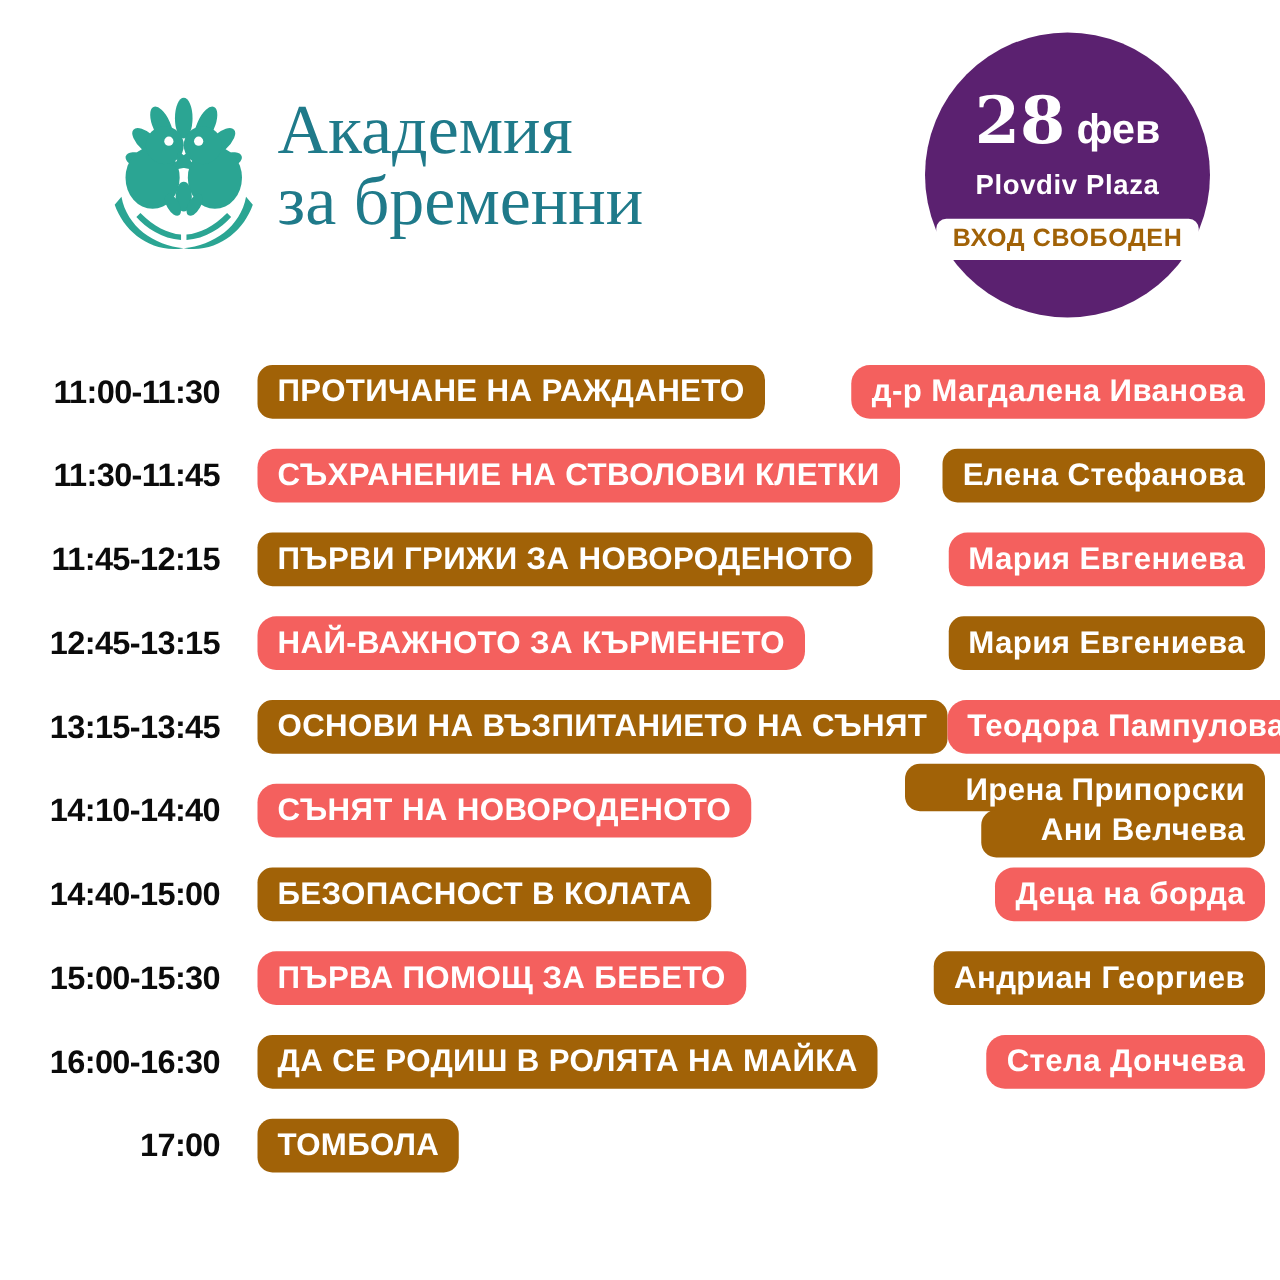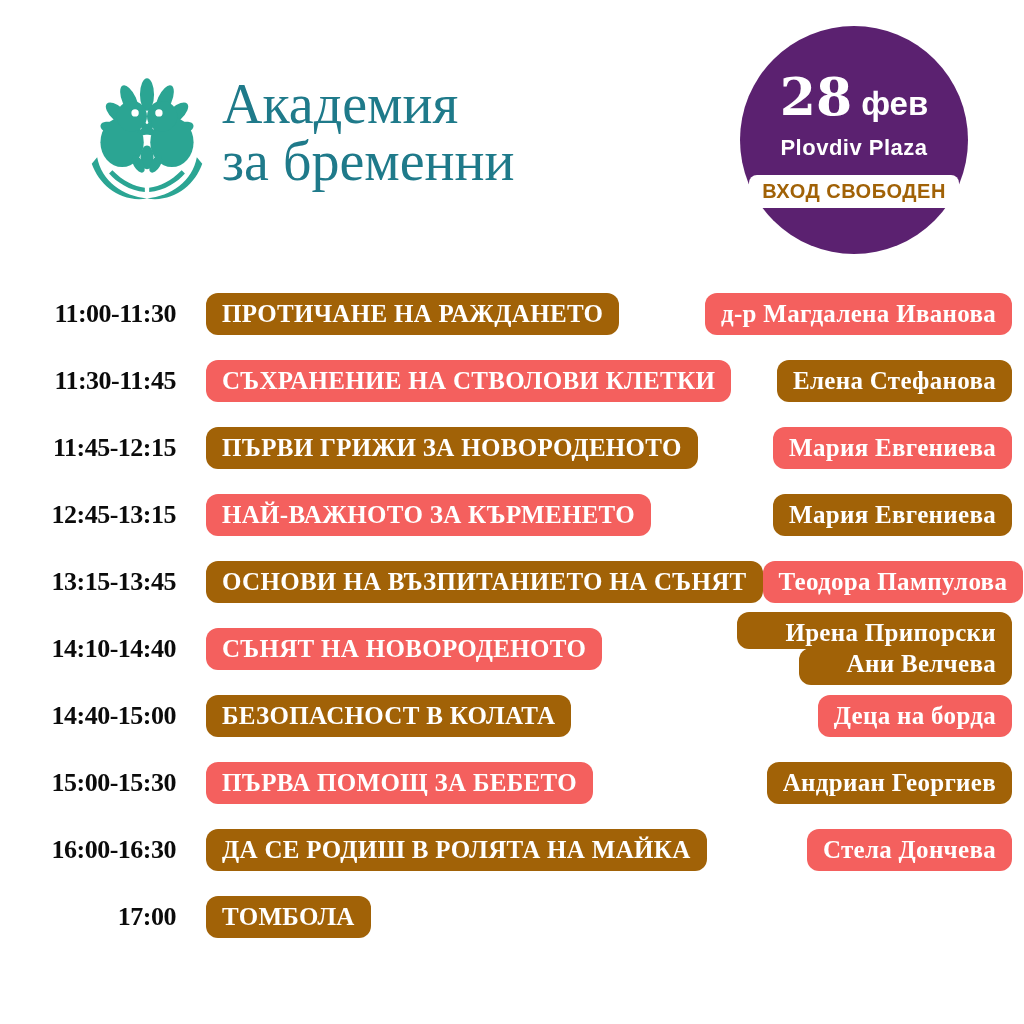--- a/index.html
+++ b/index.html
@@ -16,28 +16,28 @@
                 border-radius:50%;background:#5B2170;color:#ffffff;
                 display:flex;flex-direction:column;align-items:center;justify-content:center;}
   .date-row{display:flex;align-items:baseline;gap:9px;margin-top:-2px;}
   .date-day{font-family:"DejaVu Serif", serif;font-size:52px;font-weight:700;line-height:1;}
   .date-month{font-size:33px;font-weight:700;line-height:1;}
   .venue{font-size:22px;font-weight:700;margin-top:12px;letter-spacing:0.5px;text-align:center;}
   .entry-badge{margin-top:14px;background:#ffffff;color:#a16207;font-weight:700;
                font-size:20px;padding:5px 13px;border-radius:8px;letter-spacing:0.5px;}
 
   
-  .schedule{position:absolute;left:16px;right:12px;top:280px;font-family:Liberation Serif, serif;}
+  .schedule{position:absolute;left:16px;right:12px;top:280px;}
   .row{display:flex;align-items:center;height:67px;overflow:visible;}
   .time{width:160px;text-align:right;font-size:26px;font-weight:700;color:#0B0B0B;
         letter-spacing:-0.5px;white-space:nowrap;flex:0 0 160px;}
   .pill{display:inline-block;color:#ffffff;font-weight:700;font-size:25px;
         padding:7px 16px;border-radius:12px;white-space:nowrap;letter-spacing:0.3px;}
   .pill.navy{background:#a16207;}
-  .pill.coral{background:#F4605E;}
+  .pill.coral{background:#F4605E;border-radius:15px;}
   .session{margin-left:30px;}
   .spacer{flex:1;}
   .speaker-stack{display:flex;flex-direction:column;align-items:flex-end;}
   .speaker-stack .pill{margin-top:0;padding-left:48px;}
   .speaker-stack .pill.stack-top{border-radius:12px 12px 0 12px;padding-bottom:2px;}
   .speaker-stack .pill.stack-bottom{border-radius:12px 0 12px 12px;margin-top:-1px;padding-top:2px;}
 </style>
 </head>
 <body>
 

